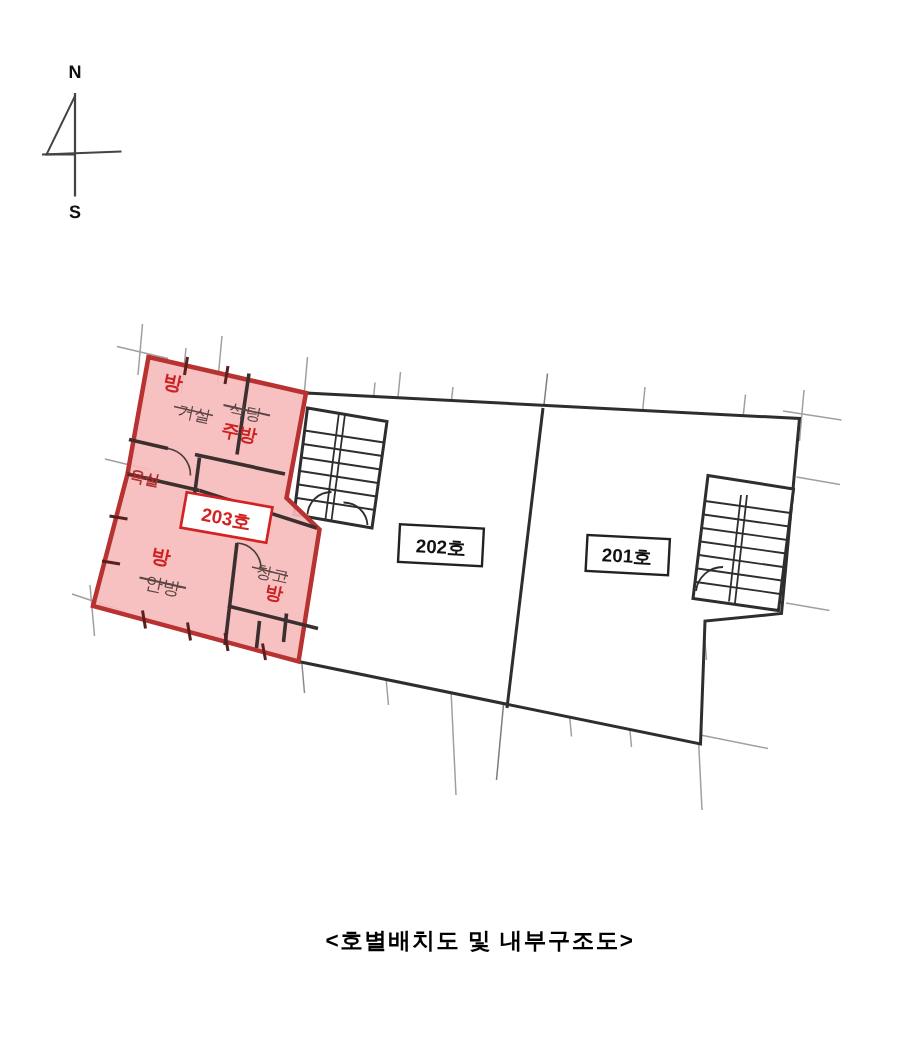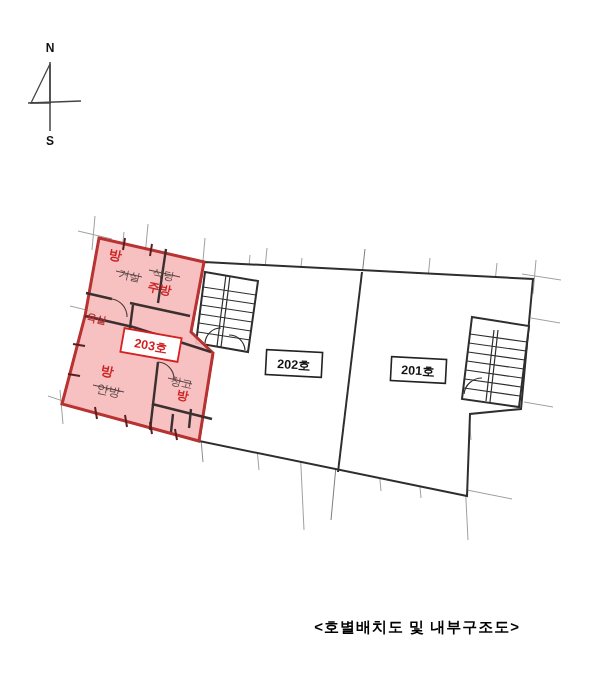--- a/index.html
+++ b/index.html
@@ -1,19 +1,19 @@
 <!DOCTYPE html>
 <html><head>
 <meta charset="utf-8">
 <style>
   html,body{margin:0;padding:0;background:#ffffff;}
   #stage{position:relative;width:601px;height:700px;background:#ffffff;overflow:hidden;
          font-family:"Liberation Sans", sans-serif;}
   svg text{font-family:"Liberation Sans", sans-serif;}
-  .caption{position:absolute;left:120px;top:618px;width:400px;text-align:right;
+  .caption{position:absolute;left:120px;top:618px;width:400px;text-align:center;
            font-size:15px;font-weight:bold;color:#000;letter-spacing:1px;}
 </style>
 </head>
 <body>
 
 <div id="stage">
 
 <svg width="601" height="700" viewBox="0 0 601 700">
 
   <g stroke="#8f8f8f" stroke-width="1" opacity="0.85">

